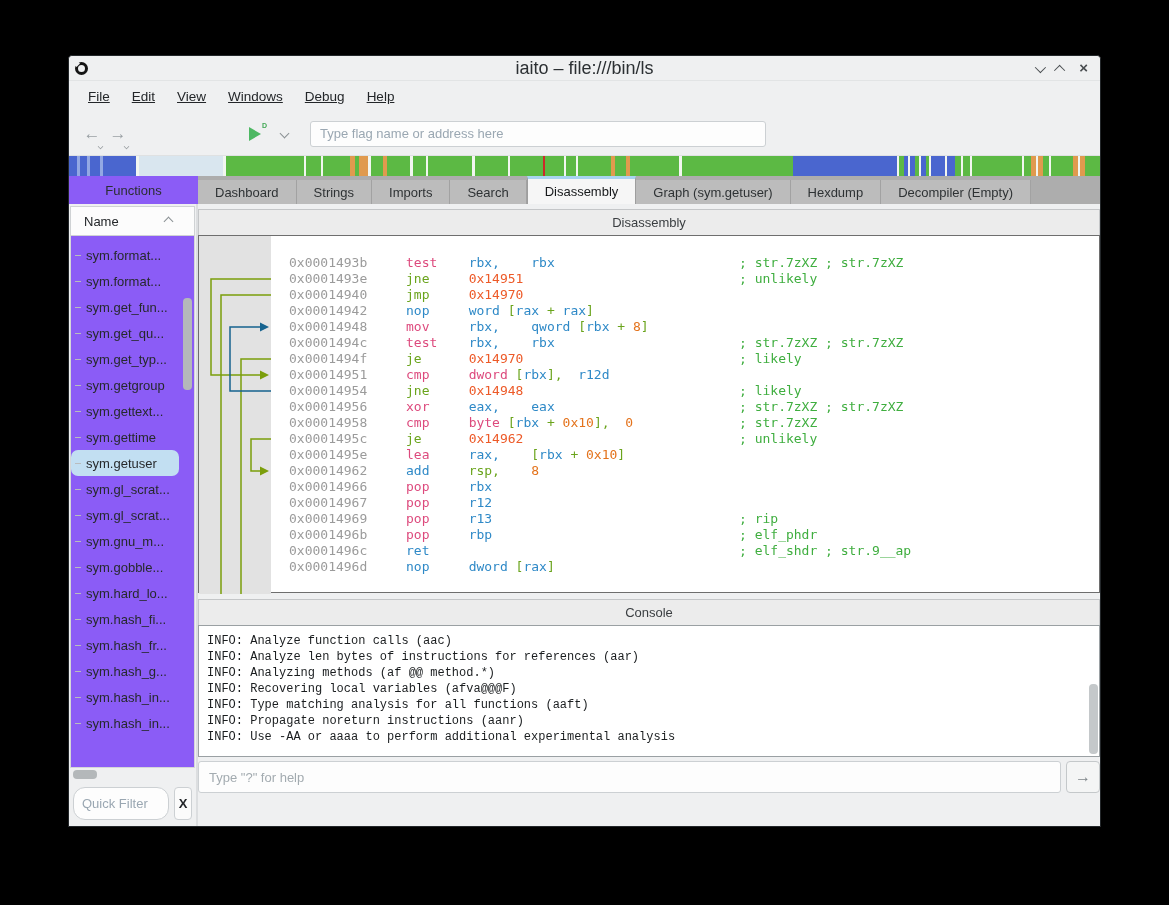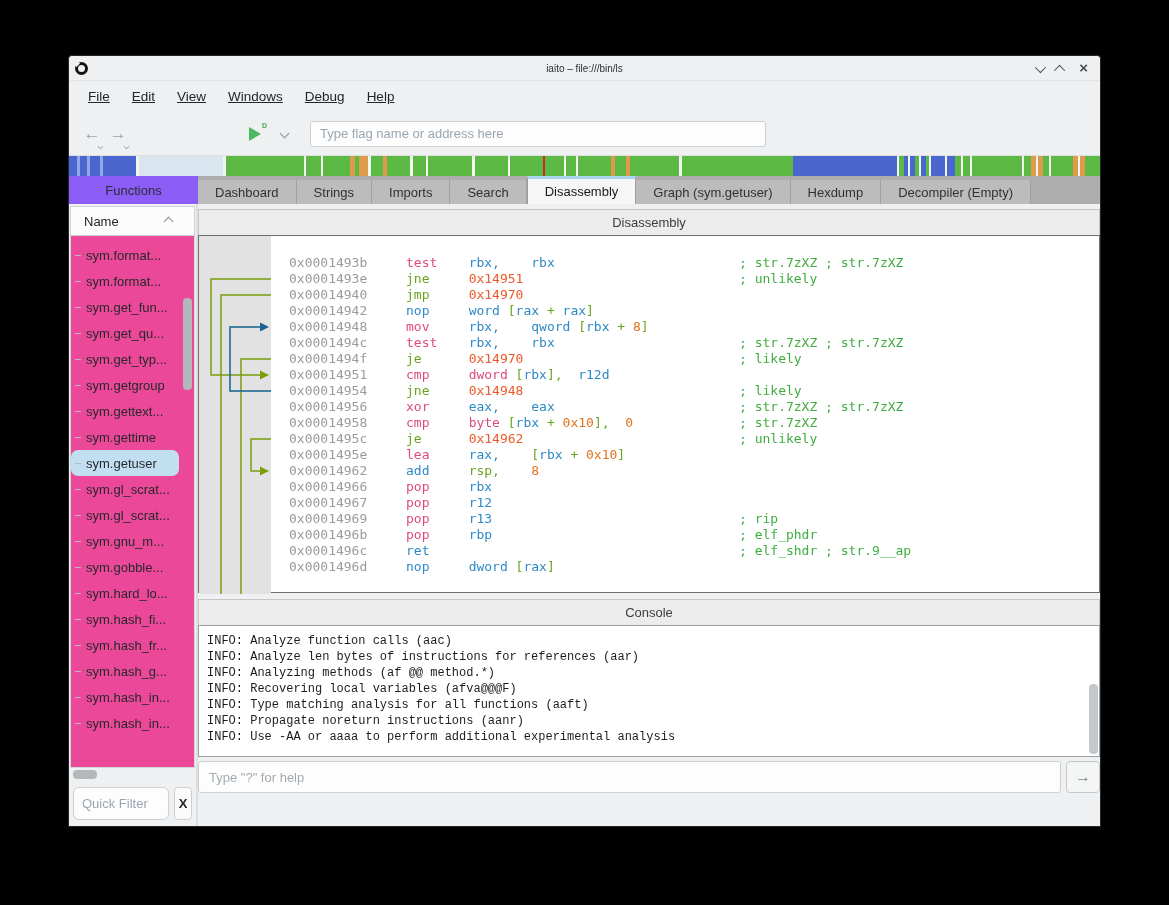--- a/index.html
+++ b/index.html
@@ -9,21 +9,21 @@
             background:#eff0f1; border:1px solid #23272a; border-radius:4px 4px 0 0;
             display:flex; flex-direction:column; }
 
   
   #titlebar { height:25px; display:flex; align-items:center; position:relative;
               background:#eff0f1; border-bottom:1px solid #e2e4e5; border-radius:4px 4px 0 0; }
   #app-logo { width:13px; height:13px; border:3px solid #141414; border-radius:50%;
               margin-left:6px; position:relative; }
   #app-logo::after { content:""; position:absolute; left:-4px; top:-4px; width:5px; height:5px;
               background:#eff0f1; transform:rotate(45deg); }
-  #window-title { position:absolute; left:0; right:0; text-align:center; font-size:10px; color:#2c3033; }
+  #window-title { position:absolute; left:0; right:0; text-align:center; font-size:18px; color:#2c3033; }
   #win-controls { margin-left:auto; display:flex; gap:14px; padding-right:12px; z-index:2; }
   .chev { width:8px; height:8px; border-right:1.6px solid #4a4e51; border-bottom:1.6px solid #4a4e51; display:inline-block; }
   .chev.down { transform:rotate(45deg) translateY(-2px); }
   .chev.up   { transform:rotate(-135deg) translateY(-2px); }
   .x-glyph { font-size:15px; line-height:10px; color:#4a4e51; font-weight:bold; }
 
   
   #menubar { height:31px; display:flex; align-items:center; padding-left:10px; gap:4px;
              background:#eff0f1; }
   .menu-item { font-size:13.5px; color:#232629; padding:5px 9px; border-radius:3px;text-decoration:underline; }
@@ -57,31 +57,31 @@
 
   
   #content { flex:1; display:flex; min-height:0; }
 
   
   #fn-panel { width:129px; flex:none; background:#eff0f1; border-right:2px solid #dcdee0;
               display:flex; flex-direction:column; }
   #fn-header { height:30px; margin:2px 1px 0 1px; background:#fcfcfc; border:1px solid #cfd2d4;
                display:flex; align-items:center; font-size:13px; color:#232629; padding-left:13px; position:relative; }
   #fn-sort { position:absolute; right:22px; top:11px; transform:rotate(-135deg); }
-  #fn-list { flex:1; background:#ec4899; margin:0 1px; border:1px solid #d4d6d8; border-top:none;
+  #fn-list { flex:1; background:#8b5cf6; margin:0 1px; border:1px solid #d4d6d8; border-top:none;
              padding-top:6px; position:relative; overflow:hidden; }
   .fn-item { height:26px; display:flex; align-items:center; font-size:13px; color:#26292c;
              padding-left:4px; width:108px; white-space:nowrap; }
   .fn-item .tick { width:6px; height:1px; background:#b9bcbe; margin-right:5px; flex:none; }
   .fn-item.selected { background:var(--selection-blue);border-radius:7px; }
   #fn-vscroll { position:absolute; right:-17px; top:62px; width:9px; height:92px; background:#b4b8ba; border-radius:4px; }
   #fn-hscroll { height:14px; margin:2px 0 0 4px; }
   #fn-hscroll .pill { width:24px; height:9px; background:#b4b8ba; border-radius:4px; }
   #fn-filter-row { display:flex; gap:5px; padding:3px 4px 6px 4px; align-items:center; }
-  #quick-filter { width:96px; height:33px; border:1px solid #ccd0d3; border-radius:6px; background:#fdfdfd;
+  #quick-filter { width:96px; height:33px; border:1px solid #ccd0d3; border-radius:12px; background:#fdfdfd;
                   font-size:13px; padding:0 8px; color:#2c3033; outline:none; }
   #quick-filter::placeholder { color:#9aa7b2; }
   #filter-clear { width:20px; height:33px; border:1px solid #ccd0d3; border-radius:4px; background:#fbfbfb;
                   font-size:13px; font-weight:bold; color:#232629; display:flex; align-items:center; justify-content:center; }
 
   
   #main { flex:1; display:flex; flex-direction:column; padding:5px 0 2px 0; min-width:0; }
   .dock-header { height:26px; background:#ececec; border:1px solid #c4c6c8; border-bottom:none;
                  display:flex; align-items:center; justify-content:center; font-size:13px; color:#3a3e41; flex:none; }
   #disasm-box { height:358px; border:1px solid #6e6e6e; background:#fff; display:flex; flex:none; position:relative; }

